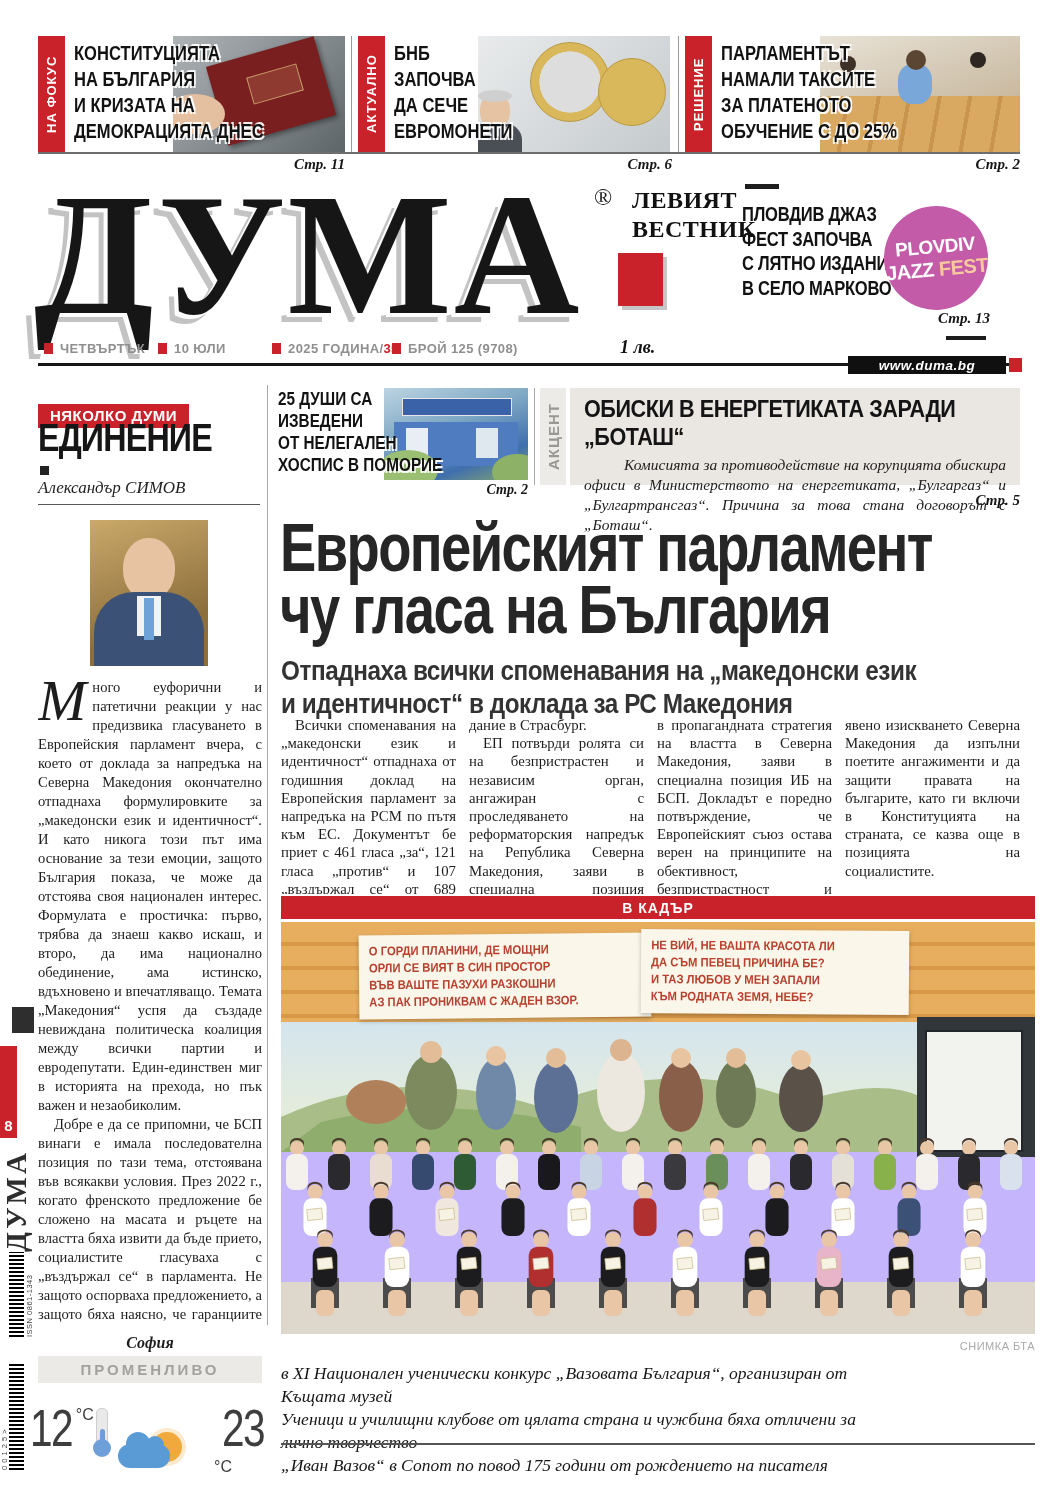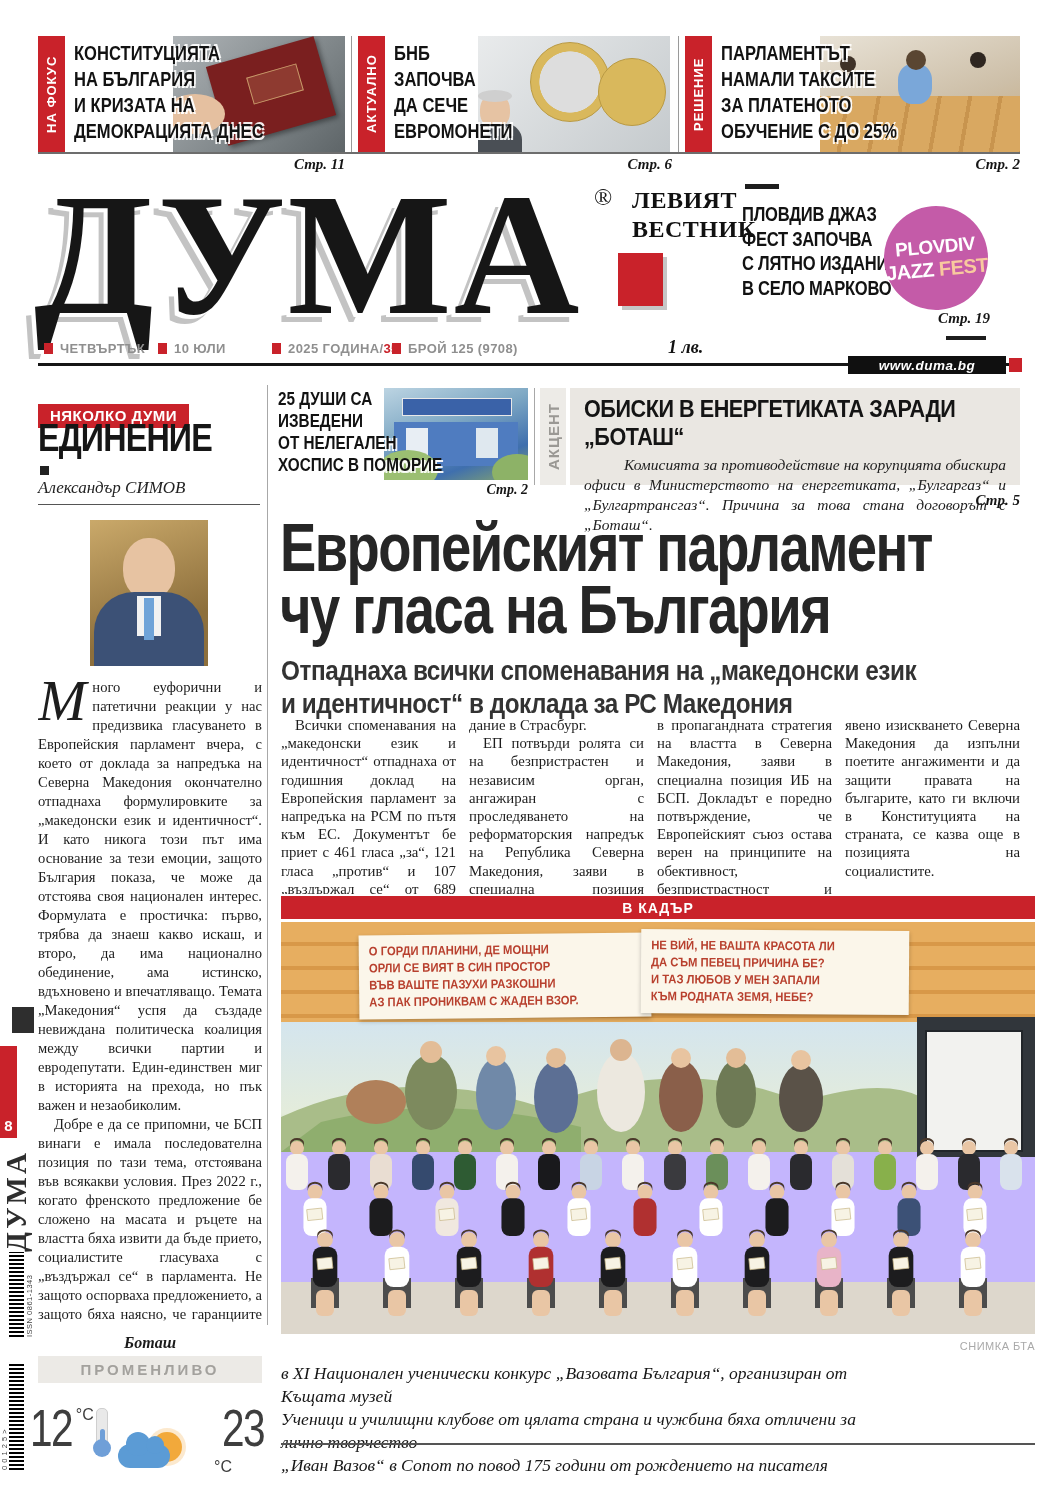--- a/index.html
+++ b/index.html
@@ -19,21 +19,21 @@
             color:#121212;text-shadow:2px 2px 0 rgba(255,255,255,.9),-2px 2px 0 rgba(255,255,255,.9),2px -2px 0 rgba(255,255,255,.9);}
   .tphoto{position:absolute;top:0;height:116px;z-index:1;overflow:hidden;}
   .vdiv{position:absolute;top:0;width:1px;height:116px;background:#9a9a9a;}
   
   #logo{font-family:"Liberation Serif",serif;font-weight:bold;font-size:174px;line-height:1;color:#161616;
         letter-spacing:2px;text-shadow:-4px 4px 0 #ffffff,-9px 9px 0 #c3c3c3;}
   #tagline{font-family:"Liberation Serif",serif;font-weight:bold;font-size:24px;line-height:29px;letter-spacing:.5px;color:#111;}
   #masthead-square{background:#c9222a;box-shadow:4px 4px 0 #c6c6c6;}
   .dl-item{position:absolute;top:341px;font-weight:bold;font-size:13px;color:#8f8f8f;letter-spacing:.4px;}
   .dl-sq{display:inline-block;width:9px;height:11px;background:#c9222a;margin-right:7px;vertical-align:-1px;}
-  #price{font-family:"Liberation Serif",serif;font-weight:bold;font-style:italic;font-size:18px;color:#111;margin-left:48px;}
+  #price{font-family:"Liberation Serif",serif;font-weight:bold;font-style:italic;font-size:18px;color:#111;}
   #site-bar{background:#101010;color:#fff;font-weight:bold;font-style:italic;font-size:13.5px;
             display:flex;align-items:center;justify-content:center;letter-spacing:.5px;}
   
   .jazz-line{font-weight:bold;font-size:19.5px;line-height:24.5px;color:#121212;letter-spacing:-0.3px;}
   #jazz-badge{width:104px;height:104px;border-radius:50%;background:#c45ba8;display:flex;flex-direction:column;
             align-items:center;justify-content:center;transform:rotate(-5deg);}
   #jazz-badge .b1{color:#fff;font-weight:bold;font-size:19px;letter-spacing:-0.5px;}
   #jazz-badge .b2{font-weight:bold;font-size:20px;letter-spacing:-0.5px;color:#fff;}
   #jazz-badge .b2 .fest{color:#f8c99e;}
   .dash{background:#1d1d1d;}
@@ -190,21 +190,21 @@
   <div class="abs sx85" style="left:742px;top:202px;">
     <div class="jazz-line">ПЛОВДИВ ДЖАЗ</div>
     <div class="jazz-line">ФЕСТ ЗАПОЧВА</div>
     <div class="jazz-line">С ЛЯТНО ИЗДАНИЕ</div>
     <div class="jazz-line">В СЕЛО МАРКОВО</div>
   </div>
   <div class="abs" id="jazz-badge" style="left:884px;top:206px;">
     <div class="b1">PLOVDIV</div>
     <div class="b2"><span>JAZZ</span>&nbsp;<span class="fest">FEST</span></div>
   </div>
-  <div class="abs pageref" style="left:915px;top:310px;width:75px;text-align:right;">Стр. 19</div>
+  <div class="abs pageref" style="left:915px;top:310px;width:75px;text-align:right;">Стр. 13</div>
   <div class="abs dash" style="left:946px;top:336px;width:40px;height:4px;"></div>
 
   <div class="abs dl-item" style="left:44px;"><span class="dl-sq"></span><span>ЧЕТВЪРТЪК</span></div>
   <div class="abs dl-item" style="left:158px;"><span class="dl-sq"></span><span>10 ЮЛИ</span></div>
   <div class="abs dl-item" style="left:272px;"><span class="dl-sq"></span><span>2025 ГОДИНА/</span><span style="color:#c9222a;">35</span></div>
   <div class="abs dl-item" style="left:392px;"><span class="dl-sq"></span><span>БРОЙ 125 (9708)</span></div>
   <div class="abs" id="price" style="left:620px;top:337px;">1 лв.</div>
 
   <div class="abs" style="left:38px;top:363px;width:982px;height:3px;background:#161616;"></div>
   <div class="abs" id="site-bar" style="left:848px;top:356px;width:158px;height:18px;">
@@ -490,21 +490,21 @@
     <div class="suit"></div>
     <div class="shirt"></div>
     <div class="tie"></div>
   </div>
   <div class="abs" id="op-body" style="left:38px;top:678px;width:224px;height:644px;overflow:hidden;">
     <span class="drop">М</span>
     <p>ного еуфорични и патетични реакции у нас предизвика гласуването в Европейския парламент вчера, с което от доклада за напредъка на Северна Македония окончателно отпаднаха формулировките за „македонски език и идентичност“. И като никога този път има основание за тези емоции, защото България показа, че може да отстоява своя национален интерес. Формулата е простичка: първо, трябва да знаеш какво искаш, и второ, да има национално обединение, ама истинско, вдъхновено и впечатляващо. Темата „Македония“ успя да създаде невиждана политическа коалиция между всички партии и евродепутати. Един-единствен миг в историята на прехода, но пък важен и незаобиколим.</p>
     <p class="ind">Добре е да се припомни, че БСП винаги е имала последователна позиция по тази тема, отстоявана във всякакви условия. През 2022 г., когато френското предложение бе сложено на масата и ръцете на властта бяха извити да бъде прието, социалистите гласуваха с „въздържал се“ в парламента. Не защото оспорваха предложението, а защото бяха наясно, че гаранциите от страна на Македония са нулеви. И виждаме, че БСП беше права, да не говорим, че Северна Македония положи неистови усилия с дипломатически средства, а вероятно и финанси да превърне доклада в ЕП в свой триумф. Ето защо е важно да има единение по някои въпроси. Тогава, дори и закъснели, реакциите имат значение. Както и радостта от защитата на нашия интерес.</p>
   </div>
 
-  <div class="abs" id="weather-city" style="left:38px;top:1334px;width:224px;">Боташ</div>
+  <div class="abs" id="weather-city" style="left:38px;top:1334px;width:224px;">София</div>
   <div class="abs" id="weather-cond" style="left:38px;top:1356px;width:224px;">ПРОМЕНЛИВО</div>
   <div class="abs" style="left:30px;top:1392px;width:240px;height:80px;">
     <div class="abs" style="left:0;top:6px;"><span class="wtemp">12</span><span class="wunit" style="margin-left:-8px;">°C</span></div>
     <div class="abs thermo cold" style="left:66px;top:16px;">
         <span class="fill"></span>
         <span class="bulb"></span>
       </div>
     <div class="abs cloudsun" style="left:88px;top:0;">
         <span class="sun"></span>
         <span class="cloud"></span>

